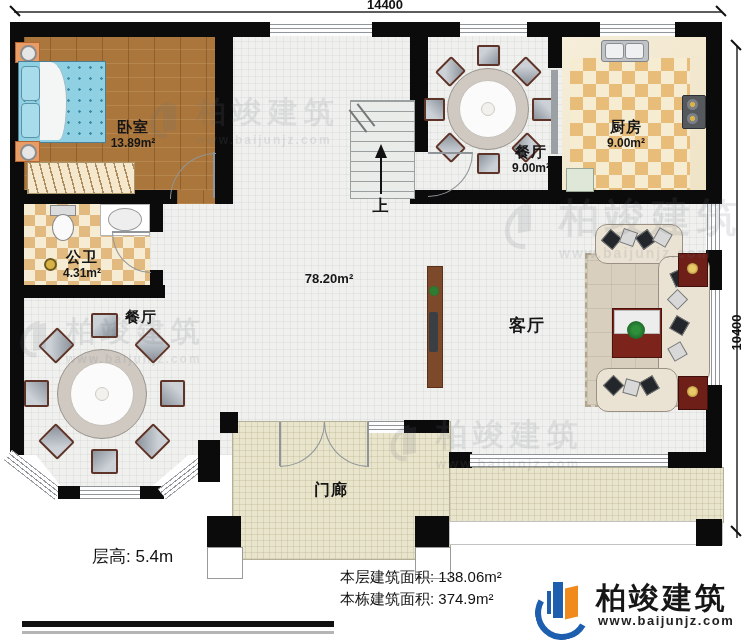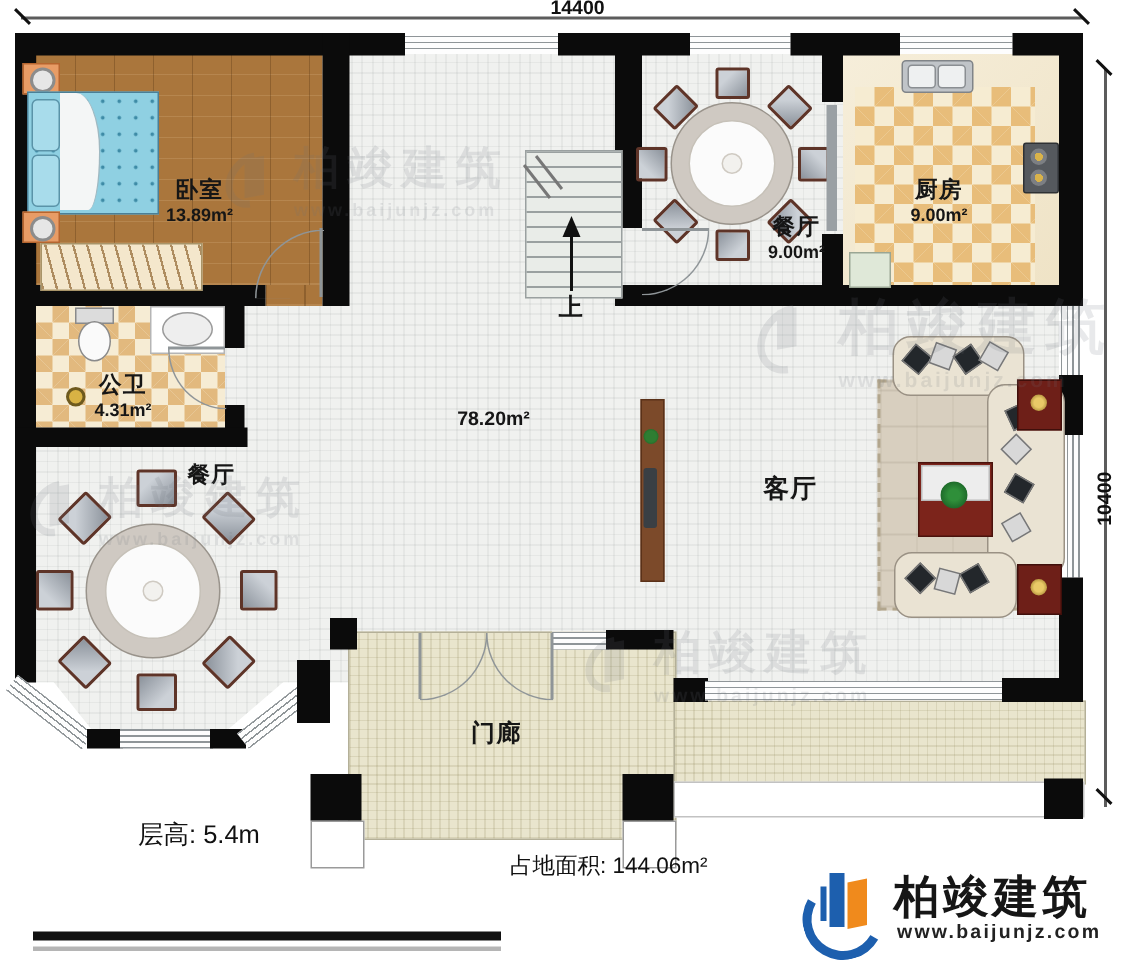--- a/index.html
+++ b/index.html
@@ -288,22 +288,26 @@
   <div class="dimline" style="left:736px;top:46px;width:1.5px;height:492px;"></div>
   <div class="tick" style="left:729px;top:44px;"></div>
   <div class="tick" style="left:729px;top:530px;"></div>
   <div class="dimlab" style="left:706px;top:325px;width:60px;text-align:center;transform:rotate(-90deg);">10400</div>
 
   <div class="abs" style="left:92px;top:545px;font-size:17px;color:#111;">层高: 5.4m</div>
   <div class="abs" style="left:22px;top:621px;width:312px;height:6px;background:#111;"></div>
   <div class="abs" style="left:22px;top:631px;width:312px;height:3px;background:#b5b5b5;"></div>
   <div class="abs" style="left:340px;top:568px;">
     <div class="stat">
-      <span>占地面积:</span>
-      <span>144.06m²</span>
+      <span>本层建筑面积:</span>
+      <span>138.06m²</span>
+    </div>
+    <div class="stat">
+      <span>本栋建筑面积:</span>
+      <span>374.9m²</span>
     </div>
   </div>
   <div class="mark" style="left:538px;top:578px;">
     <div class="swoosh"></div>
       <div class="b1"></div>
       <div class="b2"></div>
       <div class="b3"></div>
   </div>
   <div class="abs" style="left:596px;top:578px;font-size:30px;font-weight:bold;letter-spacing:3px;color:#161616;white-space:nowrap;">柏竣建筑</div>
   <div class="abs" style="left:598px;top:613px;font-size:13px;font-weight:bold;letter-spacing:1.5px;color:#222;">www.baijunjz.com</div>

